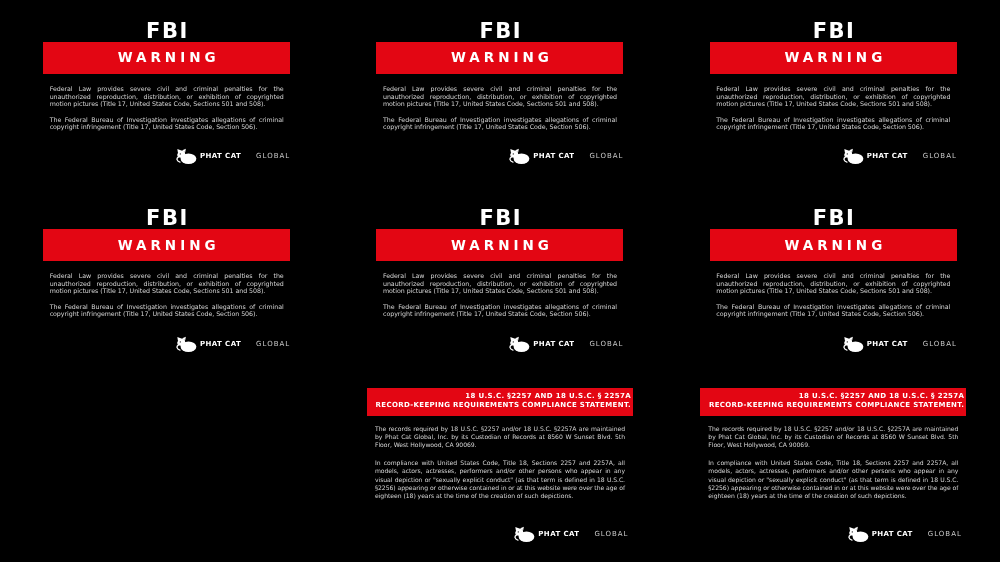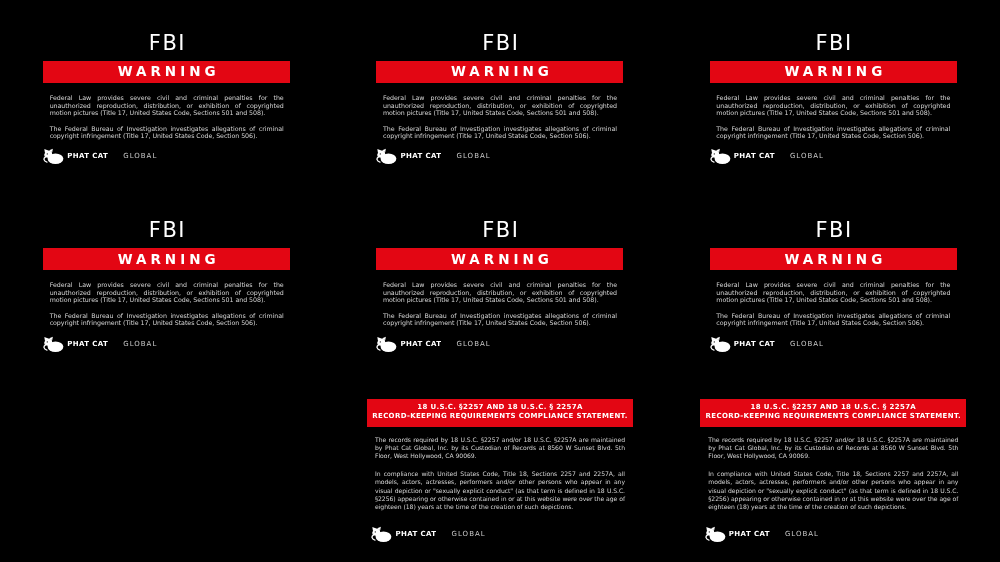--- a/index.html
+++ b/index.html
@@ -24,67 +24,66 @@
     background: var(--background);
   }
   .cell {
     position: relative; overflow: hidden;
     display: flex; flex-direction: column; align-items: center;
     background: var(--background);
   }
 
   
   .fbi-title {
-    margin-top: 32px;
-    font-size: 21px; line-height: 22px; font-weight: normal;
+    margin-top: 20px;
+    font-size: 21px; line-height: 22px; font-weight: bold;
     letter-spacing: 1.5px; padding-left: 1.5px;
     color: var(--title-white);
   }
   .warning-banner {
-    margin-top: 7px;
-    width: 247px; height: 22px;
+    width: 247px; height: 32px;
     background: var(--banner-red);
     display: flex; align-items: center; justify-content: center;
   }
   .warning-banner-label {
     color: var(--title-white); font-weight: bold;
     font-size: 13.5px; letter-spacing: 4px; padding-left: 4px;
     line-height: 1;
   }
   .fbi-body {
     width: 234px; color: var(--body-text);
     font-size: 6.3px; line-height: 7.5px; letter-spacing: -0.05px;
     text-align: justify;
   }
   .fbi-body.p1 { margin-top: 11px; }
   .fbi-body.p2 { margin-top: 8px; }
 
   
   .logo {
     margin-top: auto; margin-bottom: 22px;
     width: 247px;
-    display: flex; justify-content: flex-start; align-items: center; text-decoration: underline;
+    display: flex; justify-content: flex-end; align-items: center; text-decoration: underline;
   }
   .cat-icon { width: 21px; height: 17px; display: block; margin-right: 3px; }
   .logo-bold {
     color: var(--title-white); font-weight: bold;
     font-size: 7px; letter-spacing: 0.4px; line-height: 1;
   }
   .logo-light {
     color: var(--logo-light-text); font-weight: normal;
     font-size: 7px; letter-spacing: 1px; line-height: 1; margin-left: 15px;
   }
 
   
   .compliance-banner {
-    margin-top: 24px;
+    margin-top: 13px;
     width: 266px;
     background: var(--banner-red);
     padding: 4px 2px 5px 2px;
-    text-align: center;
+    text-align: right;
   }
   .compliance-banner-line {
     color: var(--title-white); font-weight: bold;
     font-size: 7px; line-height: 9.5px; letter-spacing: 0.35px;
     white-space: nowrap;
   }
   .comp-body {
     width: 250px; color: var(--body-text);
     font-size: 6.1px; line-height: 8.2px; letter-spacing: -0.05px;
     text-align: justify;

